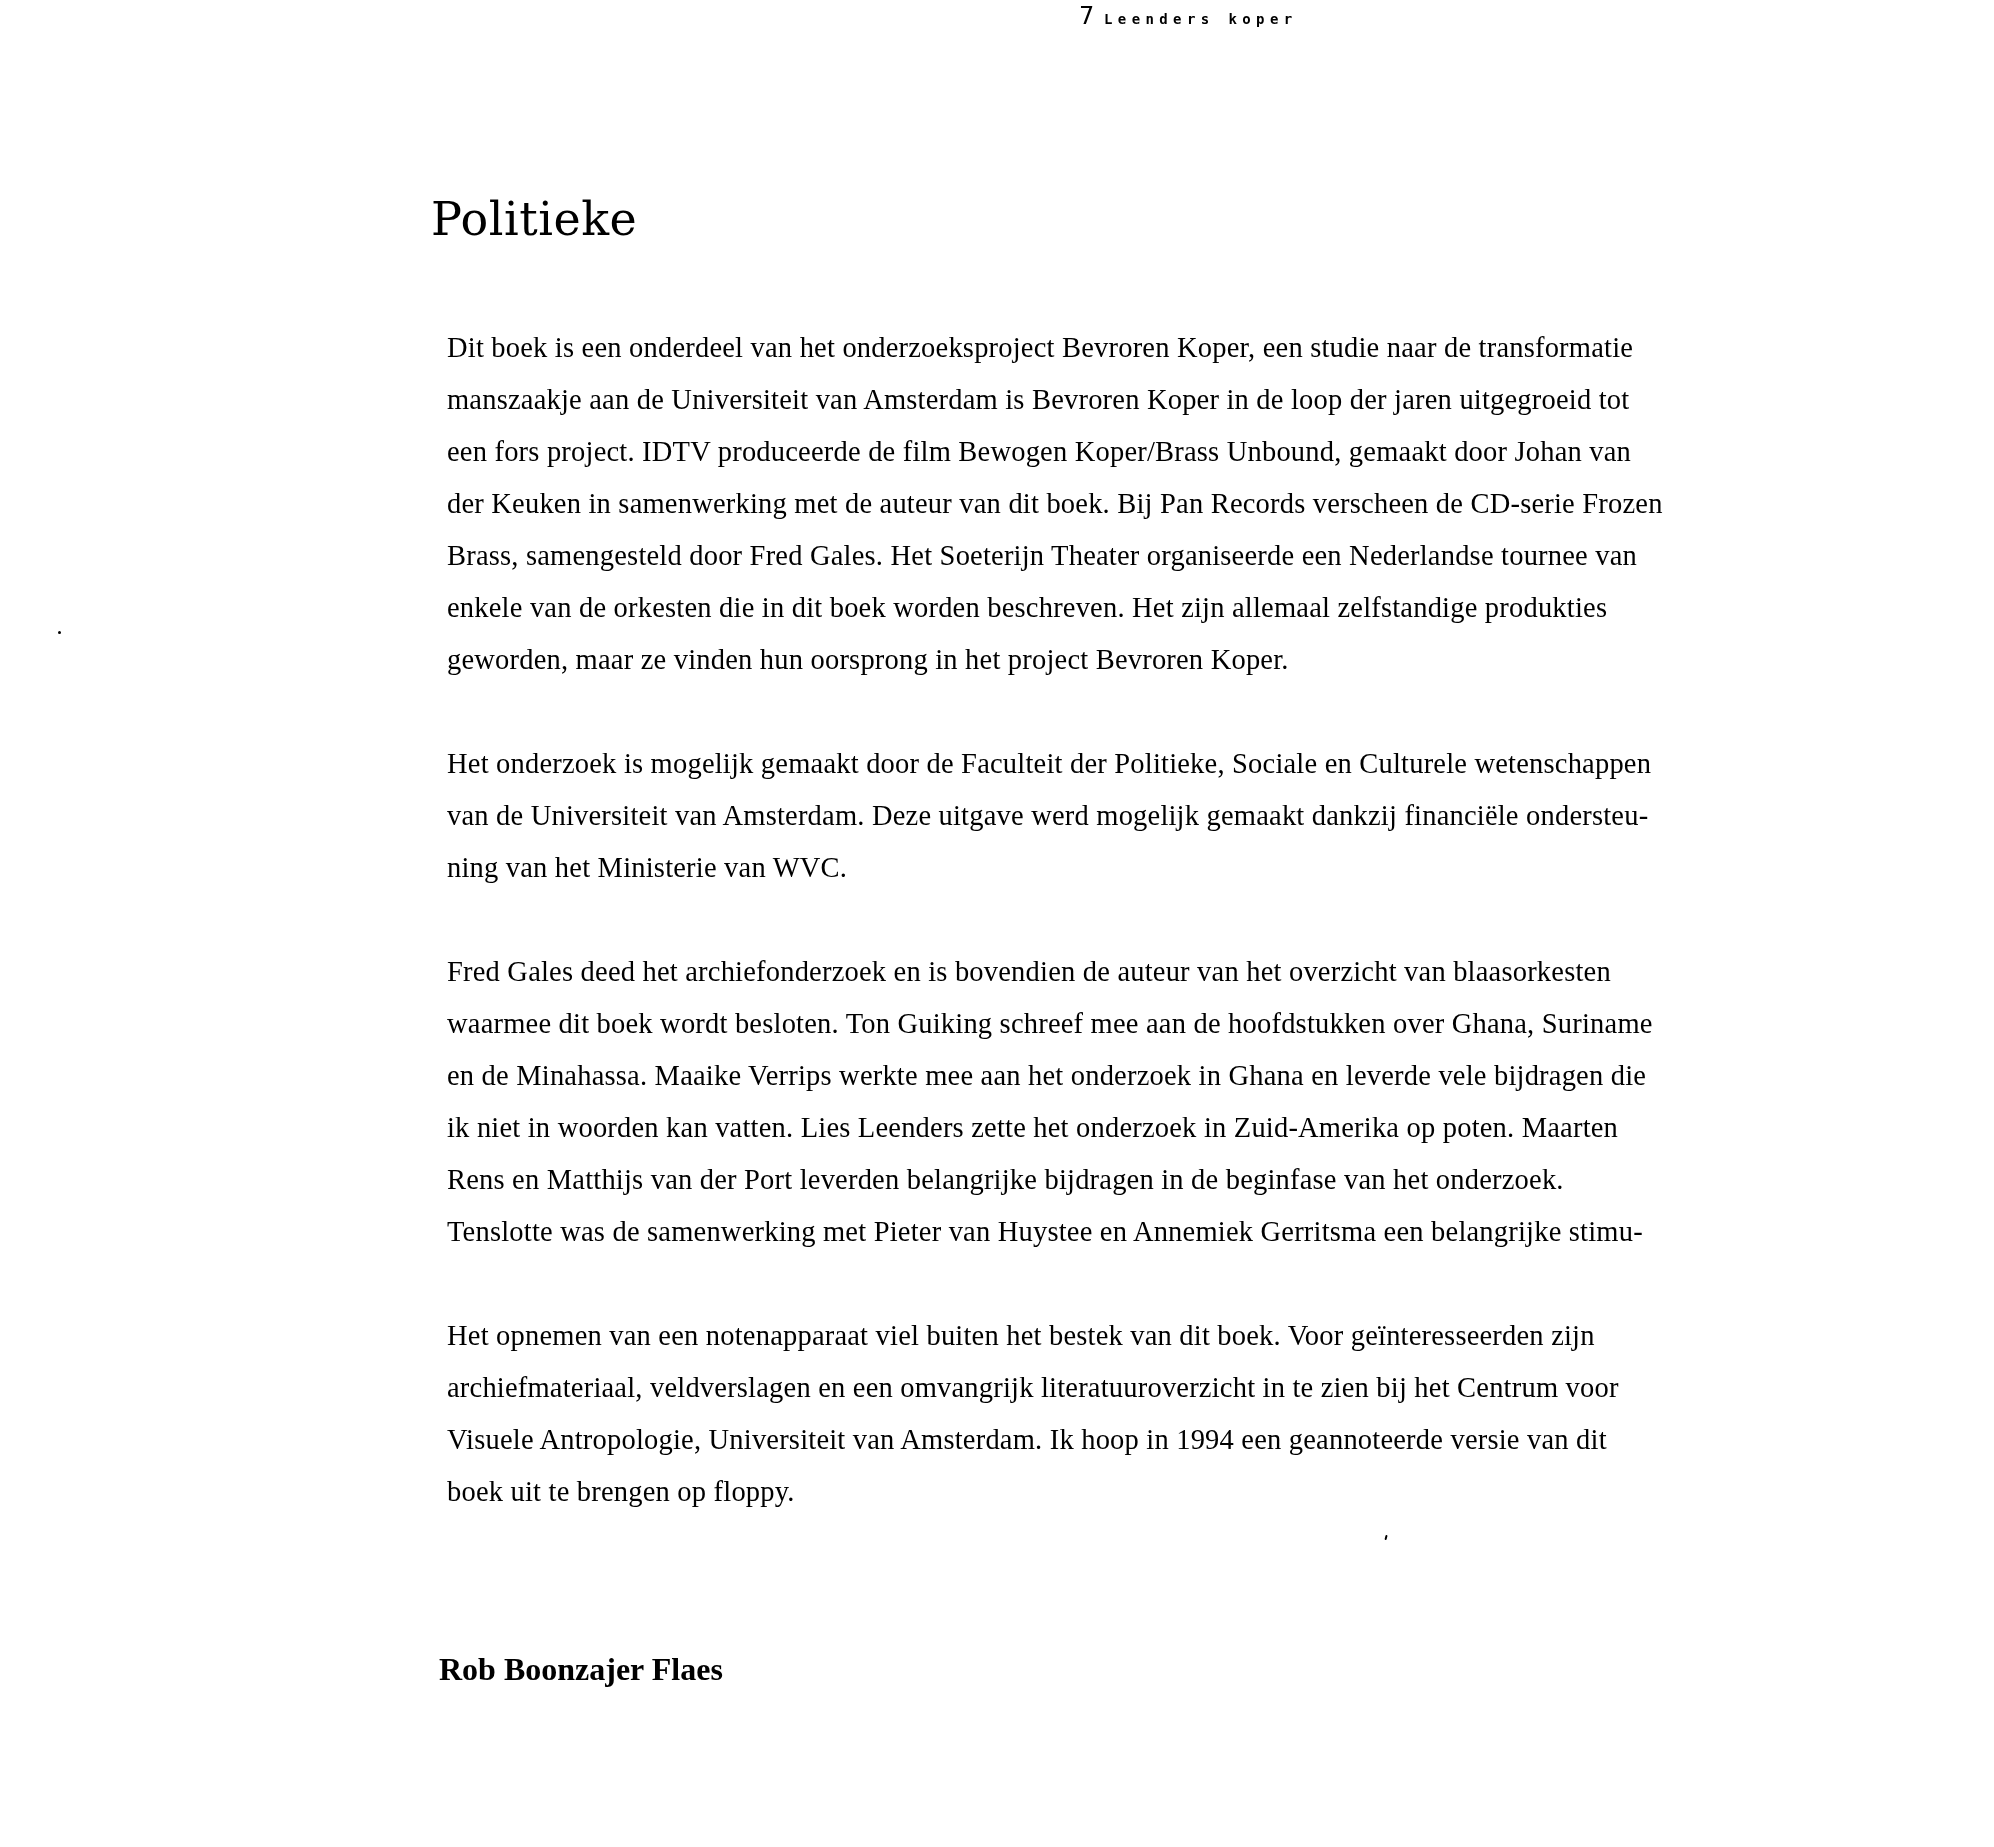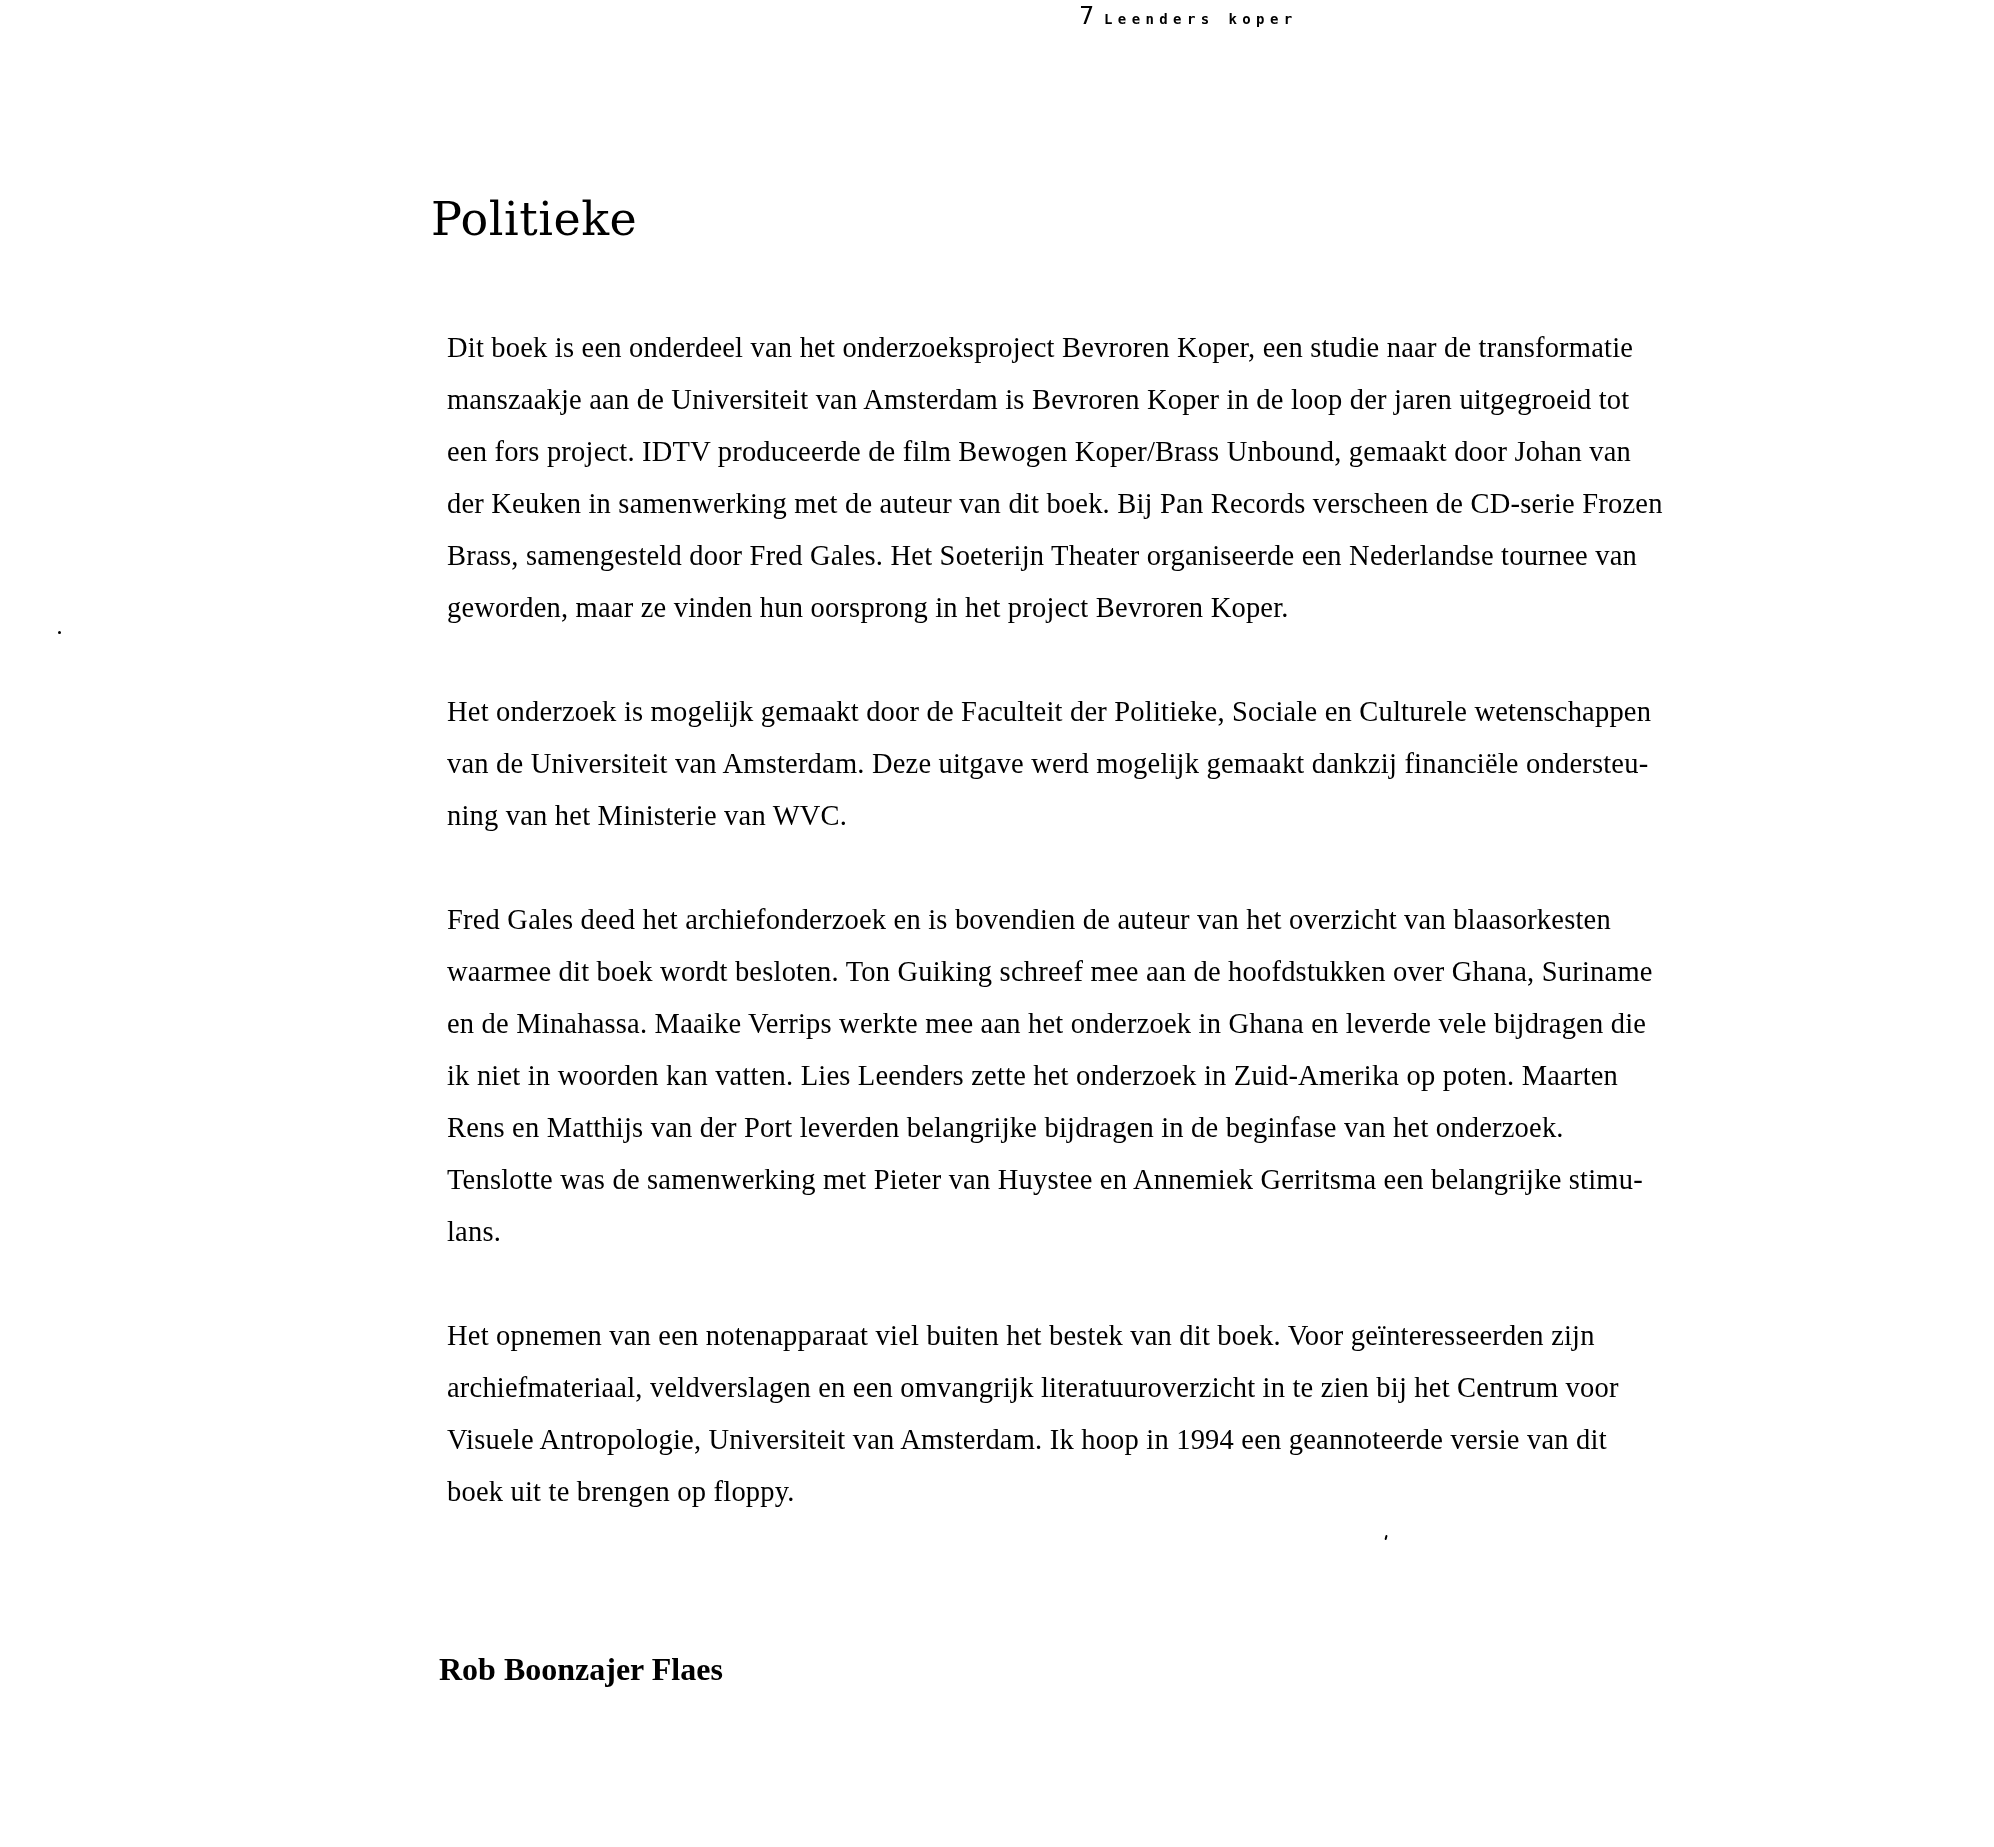--- a/index.html
+++ b/index.html
@@ -96,35 +96,35 @@
 
 <h1 class="page-title">Politieke</h1>
 
 <div class="body-text">
   <p class="para">
     <span class="line">Dit boek is een onderdeel van het onderzoeksproject Bevroren Koper, een studie naar de transformatie</span>
     <span class="line">manszaakje aan de Universiteit van Amsterdam is Bevroren Koper in de loop der jaren uitgegroeid tot</span>
     <span class="line">een fors project. IDTV produceerde de film Bewogen Koper/Brass Unbound, gemaakt door Johan van</span>
     <span class="line">der Keuken in samenwerking met de auteur van dit boek. Bij Pan Records verscheen de CD-serie Frozen</span>
     <span class="line">Brass, samengesteld door Fred Gales. Het Soeterijn Theater organiseerde een Nederlandse tournee van</span>
+    <span class="line">enkele van de orkesten die in dit boek worden beschreven. Het zijn allemaal zelfstandige produkties</span>
     <span class="line">geworden, maar ze vinden hun oorsprong in het project Bevroren Koper.</span>
   </p>
   <p class="para">
     <span class="line">Het onderzoek is mogelijk gemaakt door de Faculteit der Politieke, Sociale en Culturele wetenschappen</span>
     <span class="line">van de Universiteit van Amsterdam. Deze uitgave werd mogelijk gemaakt dankzij financiële ondersteu-</span>
     <span class="line">ning van het Ministerie van WVC.</span>
   </p>
   <p class="para">
     <span class="line">Fred Gales deed het archiefonderzoek en is bovendien de auteur van het overzicht van blaasorkesten</span>
     <span class="line">waarmee dit boek wordt besloten. Ton Guiking schreef mee aan de hoofdstukken over Ghana, Suriname</span>
     <span class="line">en de Minahassa. Maaike Verrips werkte mee aan het onderzoek in Ghana en leverde vele bijdragen die</span>
     <span class="line">ik niet in woorden kan vatten. Lies Leenders zette het onderzoek in Zuid-Amerika op poten. Maarten</span>
     <span class="line">Rens en Matthijs van der Port leverden belangrijke bijdragen in de beginfase van het onderzoek.</span>
     <span class="line">Tenslotte was de samenwerking met Pieter van Huystee en Annemiek Gerritsma een belangrijke stimu-</span>
-    <span class="line">lans.</span>
   </p>
   <p class="para">
     <span class="line">Het opnemen van een notenapparaat viel buiten het bestek van dit boek. Voor geïnteresseerden zijn</span>
     <span class="line">archiefmateriaal, veldverslagen en een omvangrijk literatuuroverzicht in te zien bij het Centrum voor</span>
     <span class="line">Visuele Antropologie, Universiteit van Amsterdam. Ik hoop in 1994 een geannoteerde versie van dit</span>
     <span class="line">boek uit te brengen op floppy.</span>
   </p>
 </div>
 
 <p class="signature">Rob Boonzajer Flaes</p>

